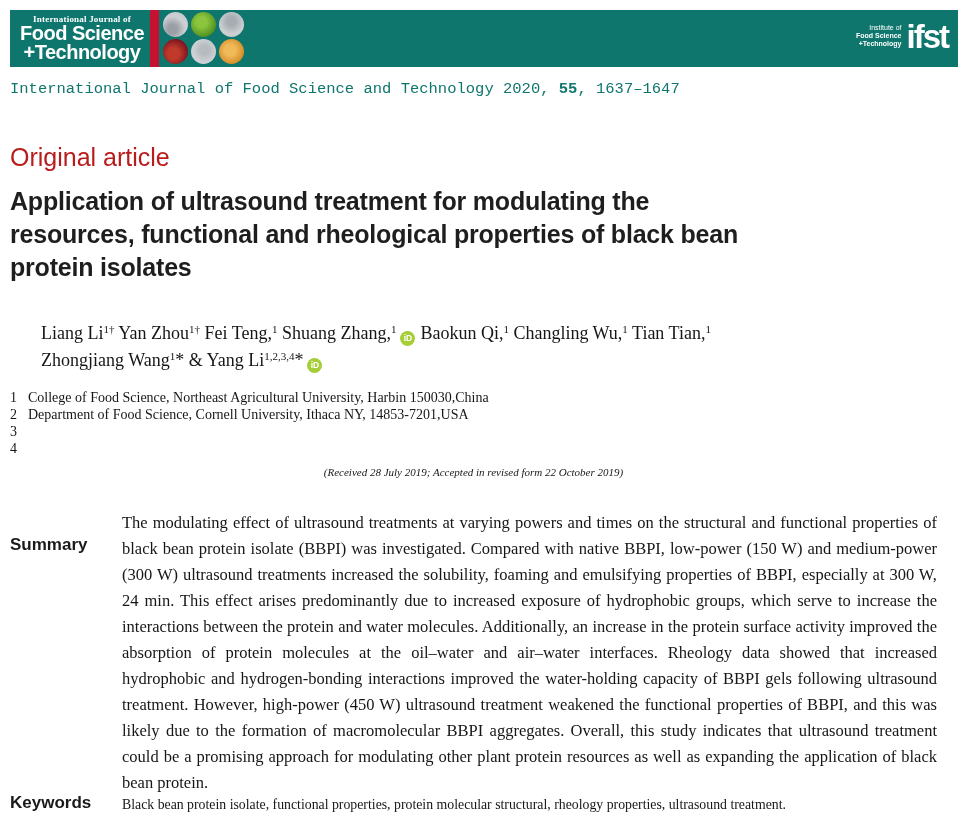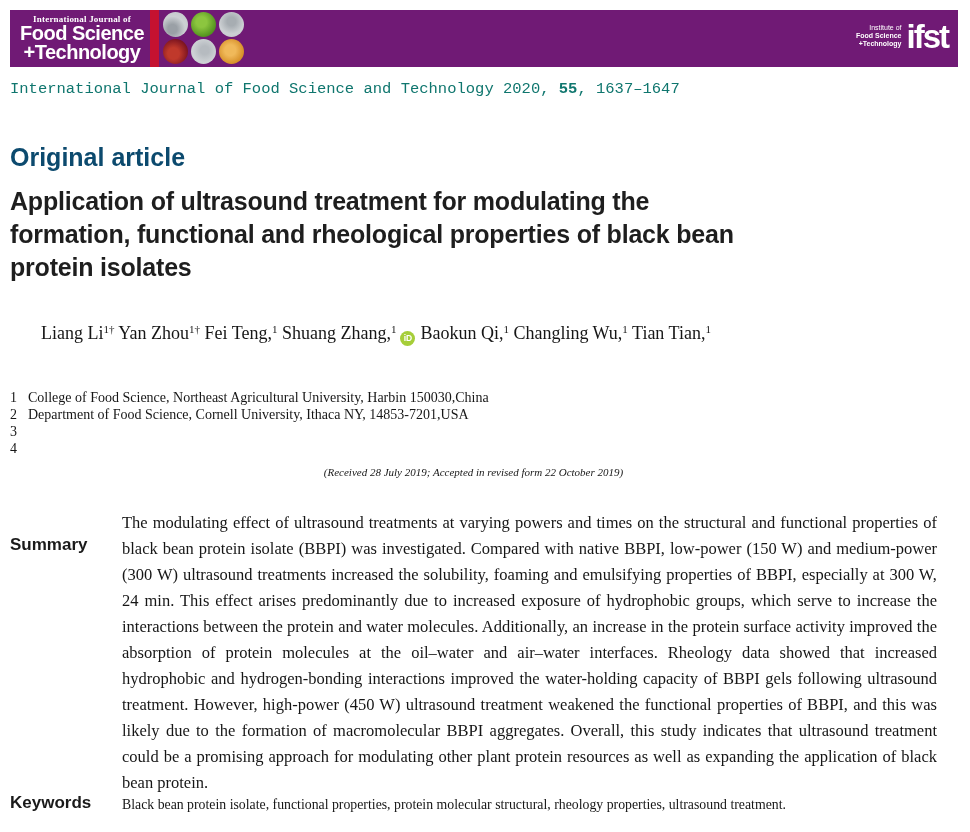--- a/index.html
+++ b/index.html
@@ -1,20 +1,20 @@
 <!DOCTYPE html>
 <html><head>
 <meta charset="utf-8">
 <style>
   html,body{margin:0;padding:0;background:#ffffff;}
   .page{position:relative;width:970px;height:832px;background:#ffffff;overflow:hidden;
         font-family:"Liberation Serif", serif;color:#1a1a1a;}
 
   
-  .banner{position:absolute;left:10px;top:10px;width:948px;height:57px;background:#701a75;}
+  .banner{position:absolute;left:10px;top:10px;width:948px;height:57px;background:#0f766e;}
   .jlogo{position:absolute;left:4px;top:4px;width:136px;text-align:center;color:#ffffff;}
   .jlogo .l1{font-family:"Liberation Serif", serif;font-weight:bold;font-size:9px;letter-spacing:.2px;}
   .jlogo .l2,.jlogo .l3{font-family:"Liberation Sans", sans-serif;font-weight:bold;font-size:20px;
         line-height:19px;letter-spacing:-.5px;}
   .stripe{position:absolute;left:140px;top:0;width:9px;height:57px;background:#c51230;}
   .circ{position:absolute;width:25px;height:25px;border-radius:50%;}
   .c1{left:153px;top:2px;background:radial-gradient(circle at 38% 68%, #9aa0a6 0 20%, #ccd0d3 55%, #c2c6ca 100%);}
   .c2{left:181px;top:2px;background:radial-gradient(circle at 42% 40%, #8cc63f 0 25%, #54931f 70%, #3f7315 100%);}
   .c3{left:209px;top:2px;background:radial-gradient(circle at 50% 38%, #a7adb2 0 22%, #ccd0d3 62%, #c3c7cb 100%);}
   .c4{left:153px;top:29px;background:radial-gradient(circle at 42% 58%, #c0392b 0 28%, #7c1420 72%, #5f0f18 100%);}
@@ -26,21 +26,21 @@
   .ifst .small .thin{font-weight:normal;}
   .ifst .mark{font-family:"Liberation Sans", sans-serif;font-weight:bold;font-size:33px;
         letter-spacing:-2px;margin-left:5px;line-height:33px;}
 
   
   .citation{position:absolute;left:10px;top:80px;font-size:15.5px;color:#0f766e;font-family:Liberation Mono, monospace;}
   .citation .vol{font-weight:bold;}
 
   
   .arttype{position:absolute;left:10px;top:143px;font-family:"Liberation Sans", sans-serif;
-        font-size:25px;font-weight:700;color:#0c4a6e;}
+        font-size:25px;font-weight:400;color:#b91c1c;}
   .title{position:absolute;left:10px;top:185px;font-family:"Liberation Sans", sans-serif;
         font-size:25px;font-weight:bold;color:#1e1e1e;line-height:33px;letter-spacing:-.2px;}
   .title span{display:block;white-space:nowrap;}
 
   
   .authors{position:absolute;left:10px;top:320px;font-size:18px;color:#161616;line-height:27px;margin-left:31px;}
   .authors sup{font-size:11px;vertical-align:6px;line-height:0;}
   .orcid{display:inline-block;width:15px;height:15px;border-radius:50%;background:#a6ce39;
         color:#fff;font-family:"Liberation Sans", sans-serif;font-weight:bold;font-size:8.5px;
         text-align:center;line-height:15px;vertical-align:-2px;margin:0 5px 0 4px;}
@@ -90,26 +90,27 @@
       </div>
       <div class="mark">ifst</div>
     </div>
   </div>
 
   <div class="citation"><span>International Journal of Food Science and Technology 2020, </span><span class="vol">55</span><span>, 1637–1647</span></div>
 
   <div class="arttype">Original article</div>
   <h1 class="title" style="margin:0">
     <span>Application of ultrasound treatment for modulating the</span>
-    <span>formation, functional and rheological properties of black bean</span>
+    <span>resources, functional and rheological properties of black bean</span>
     <span>protein isolates</span>
   </h1>
 
   <div class="authors">
     <div><span>Liang Li</span><sup>1†</sup><span> Yan Zhou</span><sup>1†</sup><span> Fei Teng,</span><sup>1</sup><span> Shuang Zhang,</span><sup>1</sup><span class="orcid">iD</span><span>Baokun Qi,</span><sup>1</sup><span> Changling Wu,</span><sup>1</sup><span> Tian Tian,</span><sup>1</sup></div>
+    <div><span>Zhongjiang Wang</span><sup>1</sup><span>*</span><span> &amp; Yang Li</span><sup>1,2,3,4</sup><span>*</span><span class="orcid">iD</span></div>
   </div>
 
   <div class="affils">
     <div class="row">
       <span class="num">1</span>
       <span>College of Food Science, Northeast Agricultural University, Harbin 150030,China</span>
     </div>
     <div class="row">
       <span class="num">2</span>
       <span>Department of Food Science, Cornell University, Ithaca NY, 14853-7201,USA</span>

